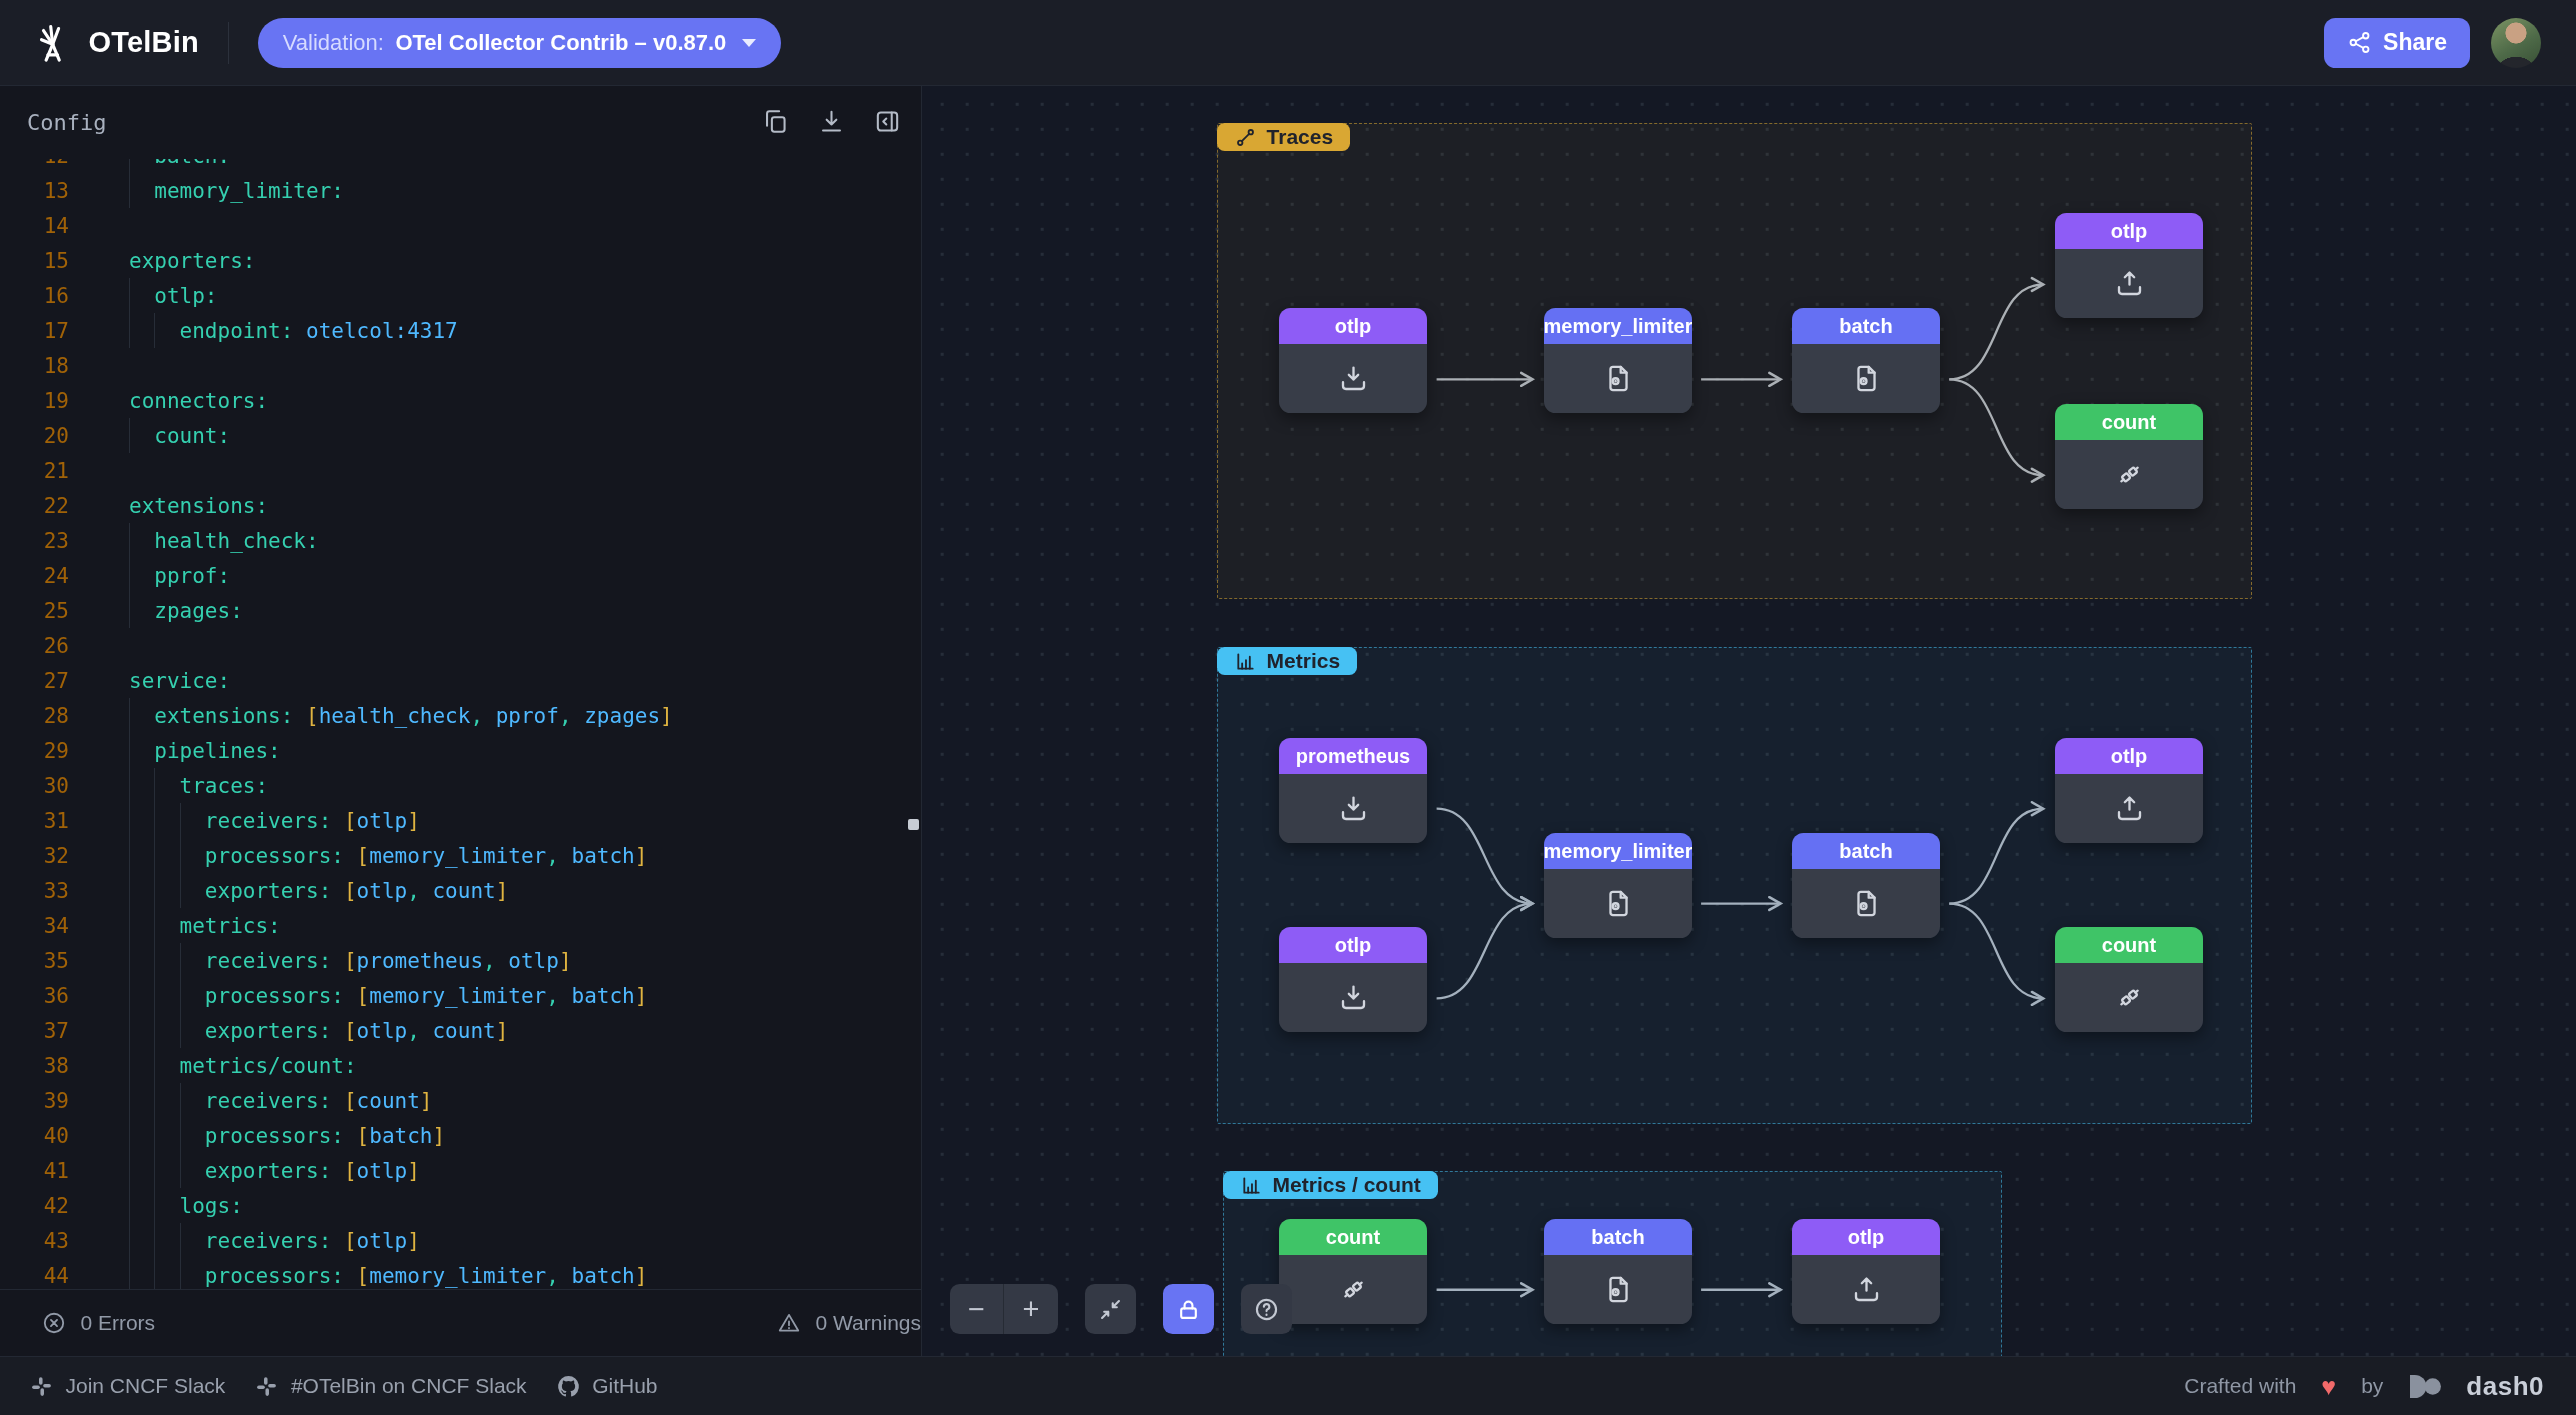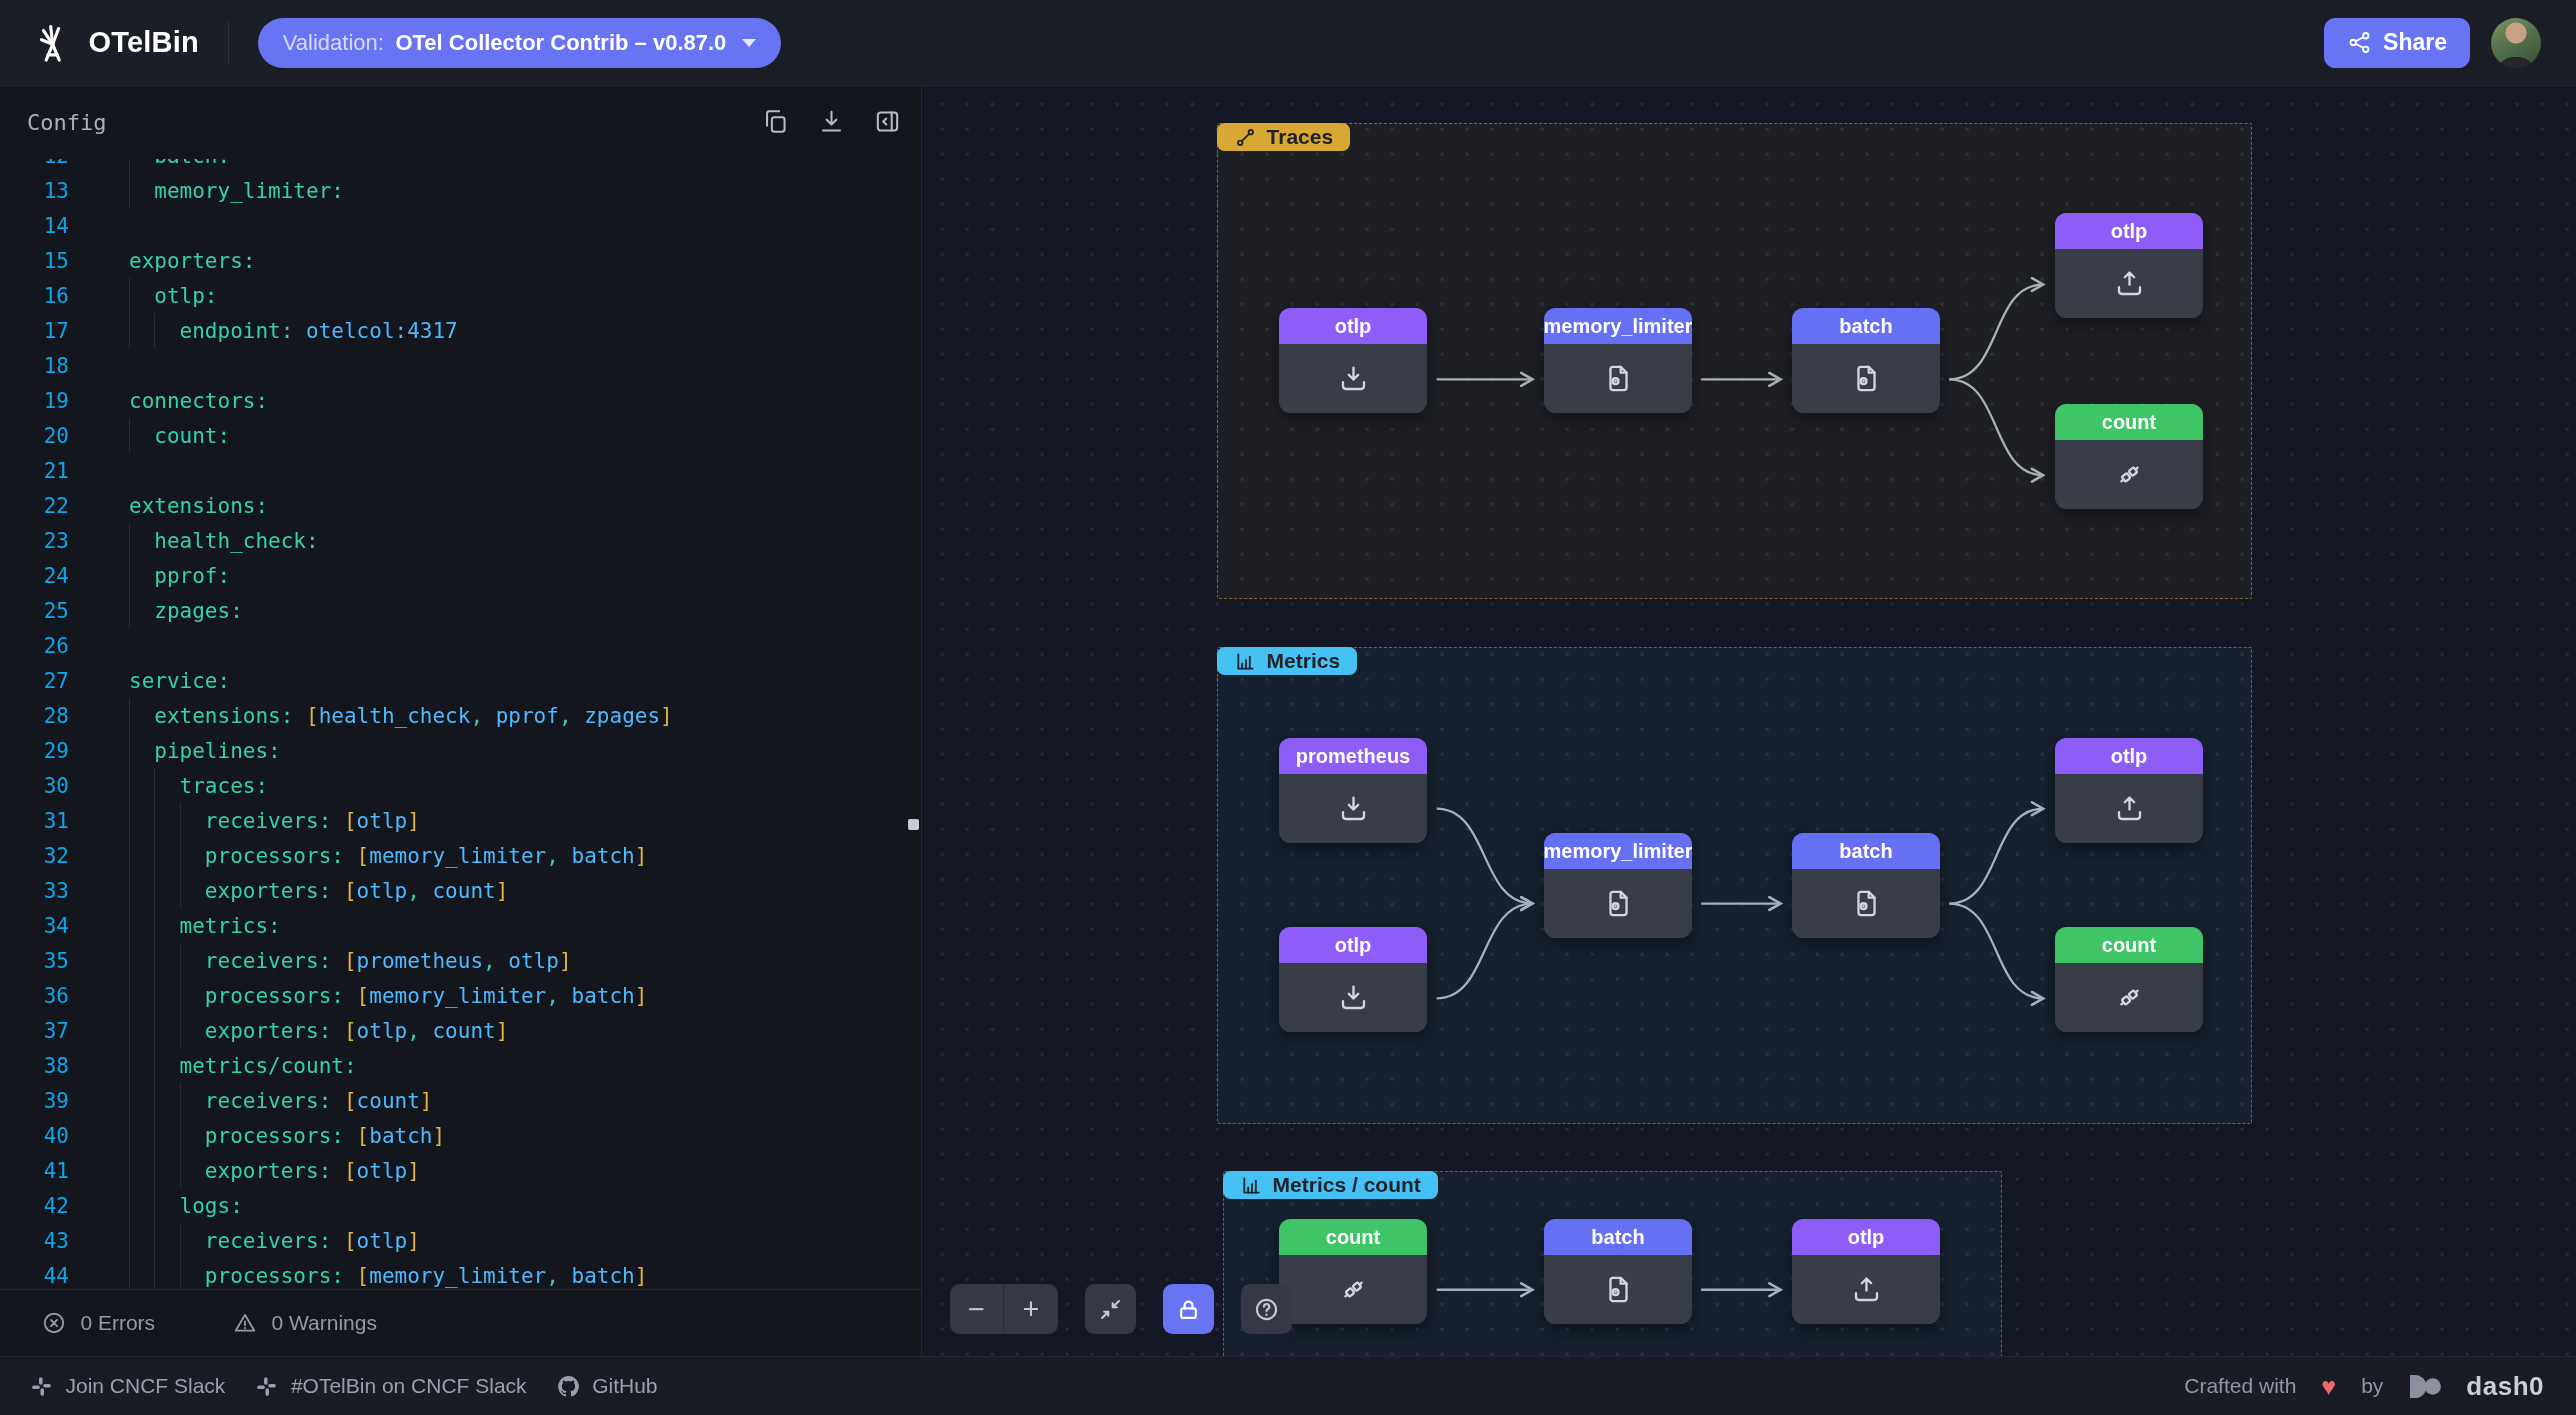--- a/index.html
+++ b/index.html
@@ -42,31 +42,31 @@
   .panel-title { font-family:"DejaVu Sans Mono", monospace; font-size:22px; color:#a9b1bf; }
   .editor-actions { margin-left:auto; display:flex; gap:23px; }
   .editor-actions button { background:none; border:none; cursor:pointer; width:33px; height:33px;
             color:#b4bbc7; padding:0; }
   .editor-actions svg { width:29px; height:29px; fill:none; stroke:currentColor; stroke-width:1.7;
             stroke-linecap:round; stroke-linejoin:round; }
   .code { flex:1; position:relative; overflow:hidden;
           font-family:"DejaVu Sans Mono", monospace; font-size:21px; }
   #code-lines { position:absolute; top:-21px; left:0; right:0; }
   .row { display:flex; height:35px; align-items:center; }
-  .ln  { width:69px; text-align:right; color:#0ea5e9; flex:none; }
+  .ln  { width:69px; text-align:right; color:#a16207; flex:none; }
   .codeline { margin-left:60px; white-space:pre; position:relative; height:100%;
               display:flex; align-items:center; }
   .guide { position:absolute; top:0; bottom:0; width:1px; background:#272d38; }
   .tk-k { color:#35d0b0; } .tk-v { color:#4fb9ff; } .tk-b { color:#e0b441; }
   .tk-p { color:#35d0b0; }
   .vthumb { position:absolute; right:1.9px; top:733px; width:11.5px; height:10.5px;
             background:#c7ccd4; border-radius:1.9px; }
 
   .statusbar { height:67px; border-top:1px solid #232833; display:flex; align-items:center;
-               padding-left:41px; gap:77px; }
+               padding-left:41px; gap:77px;justify-content:space-between; }
   .stat { display:flex; align-items:center; gap:13.4px; color:#929aa8; font-size:21px; }
   .stat svg { width:26px; height:26px; fill:none; stroke:#929aa8; stroke-width:1.7;
               stroke-linecap:round; stroke-linejoin:round; }
 
   
   .canvas { flex:1; position:relative; overflow:hidden; background:#141824;
     background-image:radial-gradient(circle, #262d39 1.5px, rgba(0,0,0,0) 1.6px);
     background-size:25px 25px; background-position:7.7px 5.8px; }
   #edges { position:absolute; left:0; top:0; width:1654px; height:1270px; }
   .group { position:absolute; border:1.4px dashed; border-radius:1.9px; }

